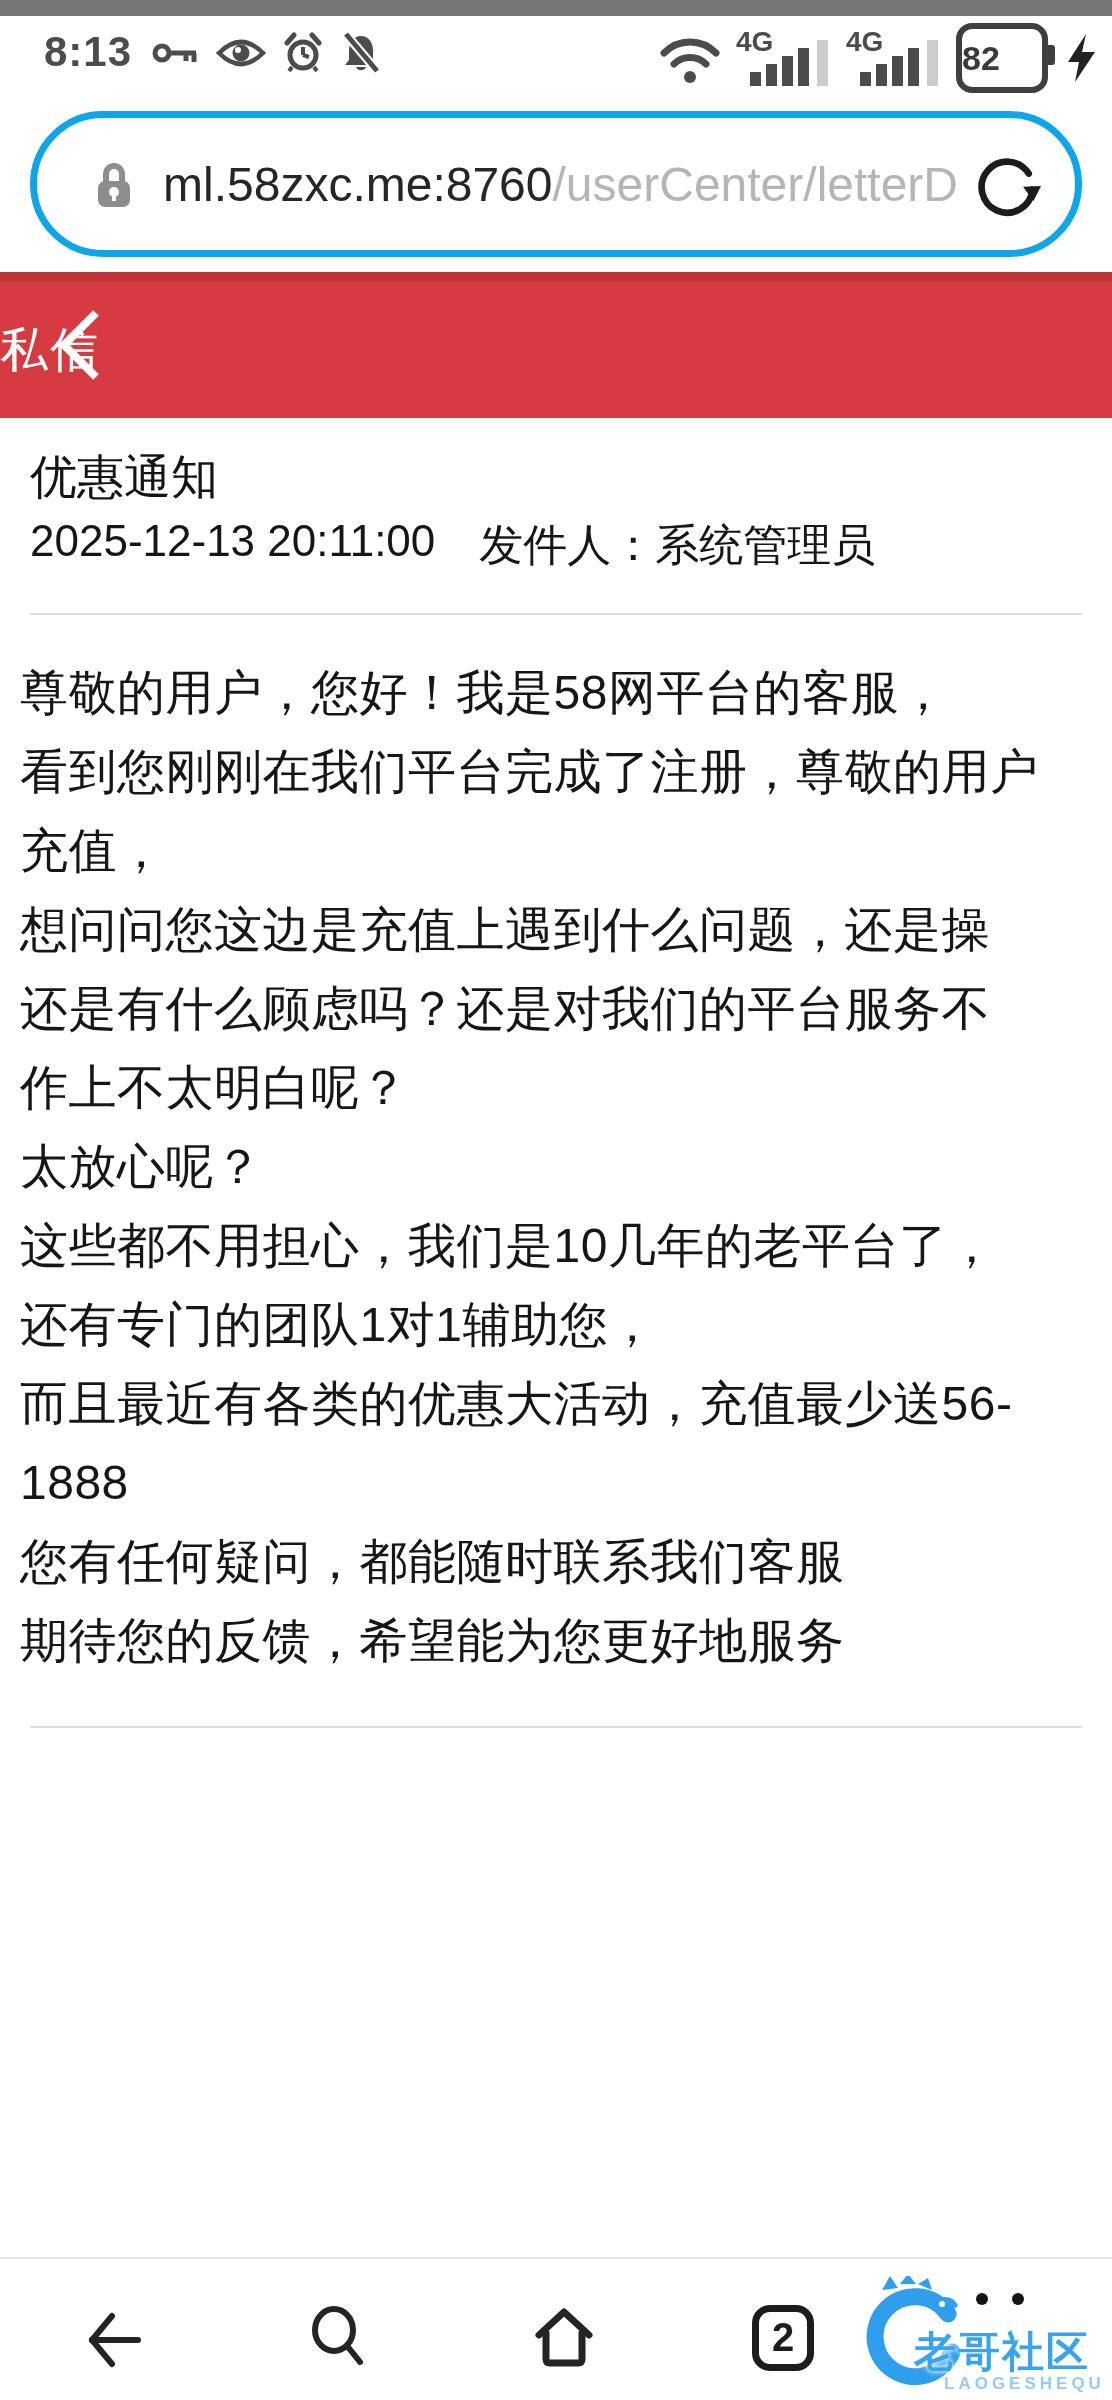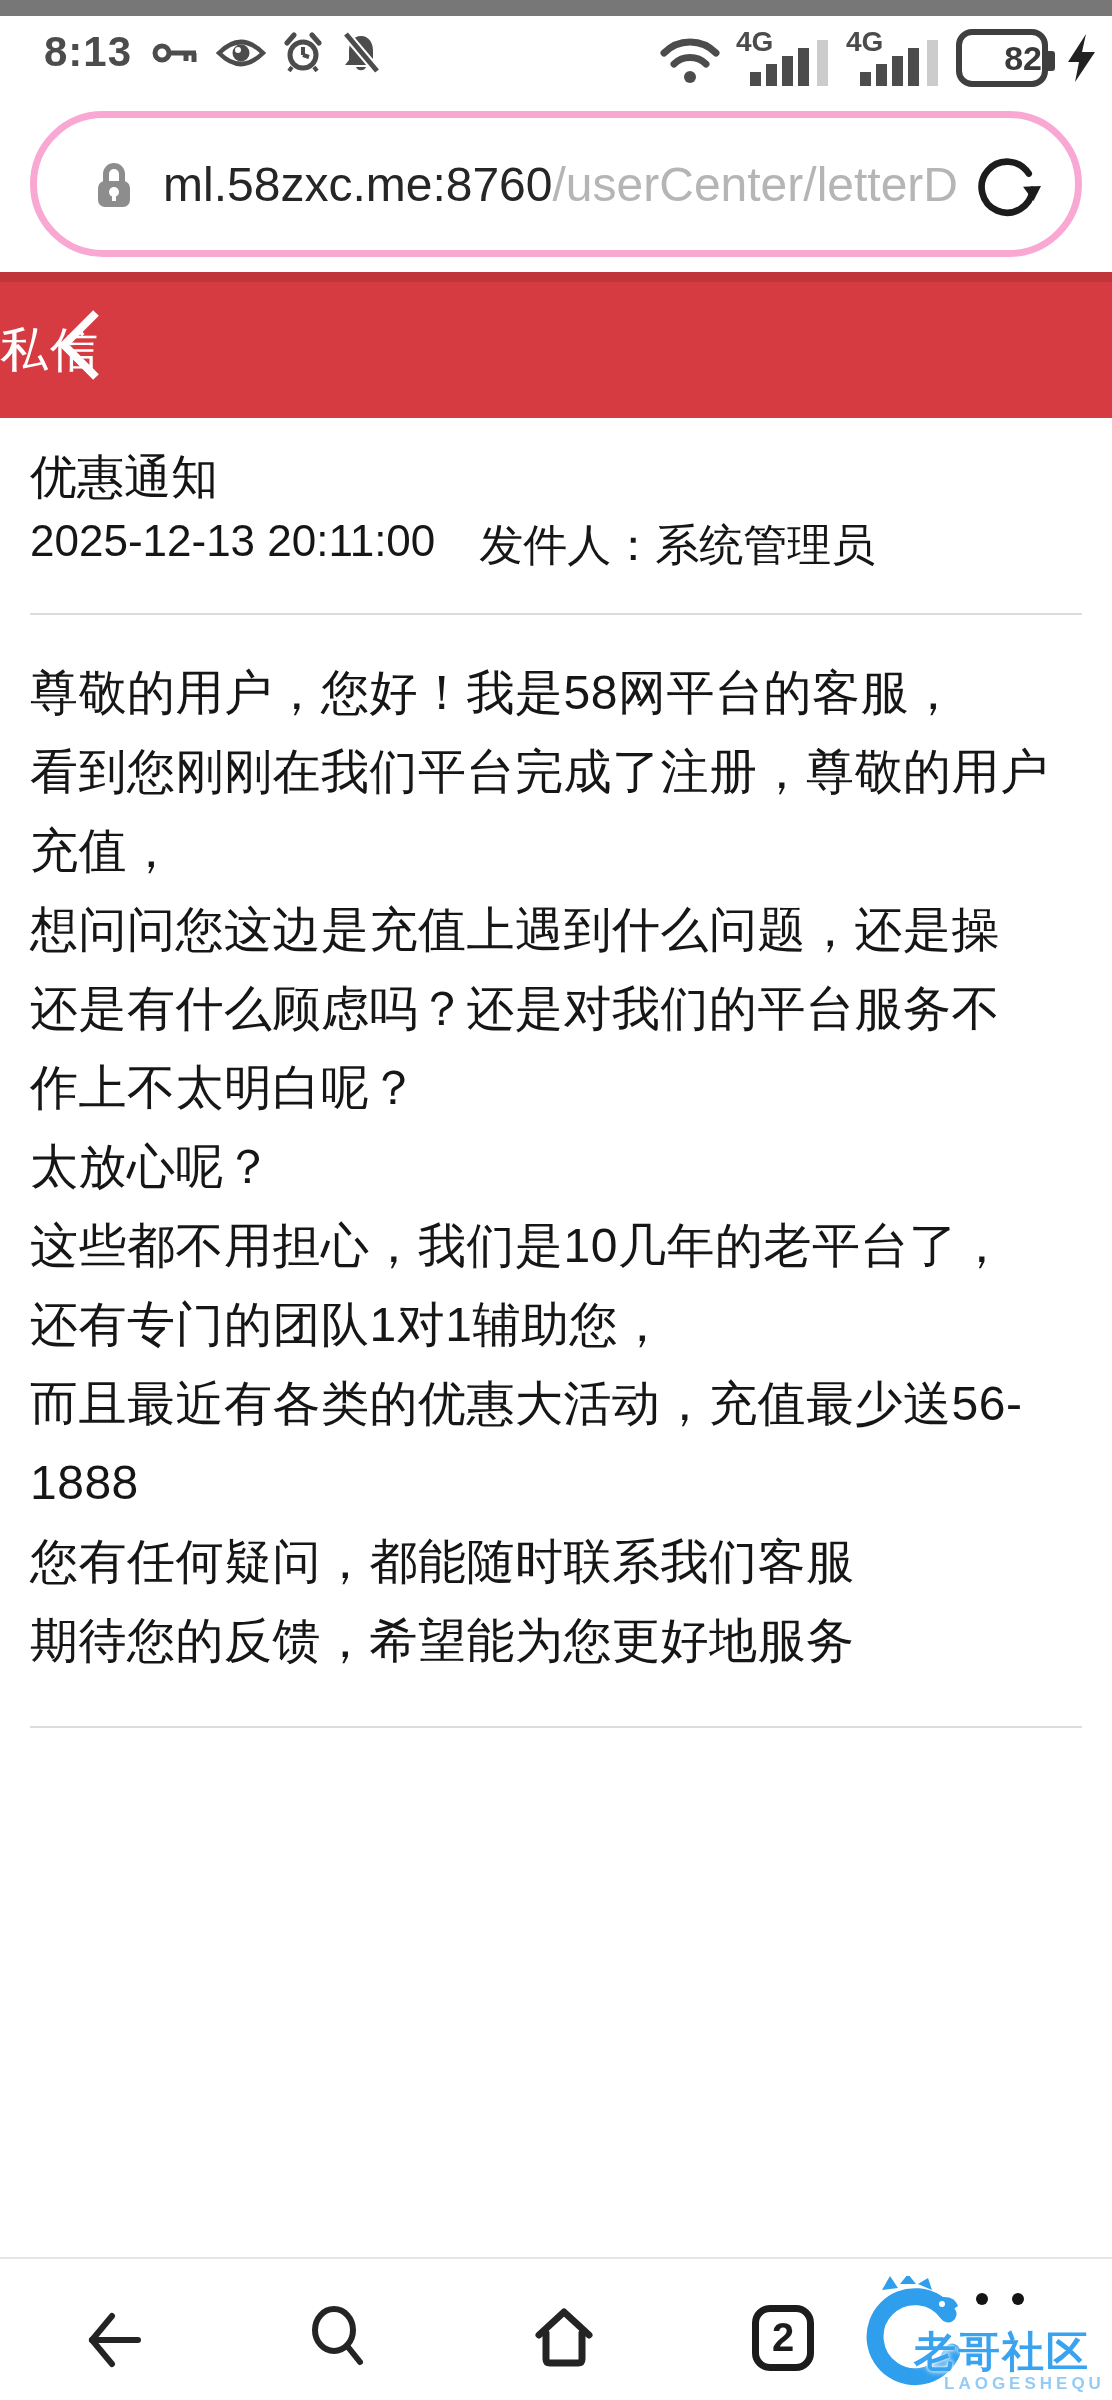--- a/index.html
+++ b/index.html
@@ -10,50 +10,50 @@
     font-family:"Liberation Sans","DejaVu Sans",sans-serif;
   }
 
   
   .statusbar { position:absolute; top:0; left:0; right:0; height:82px; }
   .sb-time { position:absolute; left:44px; top:12px; font-size:42px; font-weight:600; color:#4c4c4c; letter-spacing:1px; }
   .sb-left-icons { position:absolute; left:152px; top:16px; display:flex; align-items:center; gap:16px; }
   .sb-right-icons { position:absolute; right:16px; top:10px; height:64px; display:flex; align-items:center; gap:14px; }
   .sig { position:relative; width:96px; height:60px; }
   .sig .sig-label { position:absolute; left:0; top:-2px; font-size:28px; font-weight:700; color:#4c4c4c; }
-  .battery { position:relative; width:92px; height:58px; border:6px solid #3f3f3f; border-radius:16px;
-             display:flex; align-items:center; justify-content:flex-end; }
+  .battery { position:relative; width:92px; height:70px; border:6px solid #3f3f3f; border-radius:16px;
+             display:flex; align-items:center; justify-content:flex-start; }
   .battery span { font-size:34px; font-weight:600; color:#3a3a3a; }
   .battery .nub { position:absolute; right:-13px; top:16px; width:8px; height:20px; background:#3f3f3f; border-radius:0 3px 3px 0; }
 
   
   .urlwrap { position:absolute; top:82px; left:0; right:0; height:174px; background:#fff; }
   .urlbar {
     position:absolute; top:13px; left:30px; width:1052px; height:146px;
-    border:7px solid #f9a8d4; border-radius:78px;
+    border:7px solid #0ea5e9; border-radius:78px;
     display:flex; align-items:center; padding:0 34px 0 56px;
   }
   .url-text { font-size:48px; margin-left:28px; white-space:nowrap; overflow:hidden; }
   .url-host { color:#262626; }
   .url-path { color:#b5b5b5; }
   .refresh { margin-left:auto; }
 
   
   .appbar { position:absolute; top:256px; left:0; right:0; height:146px; background:#d53b41; }
   .appbar::before { content:""; position:absolute; top:0; left:0; right:0; height:10px; background:rgba(0,0,0,0.10); }
   .appbar-title { position:absolute; left:0; right:0; top:46px; text-align:left; color:#fff; font-size:48px; letter-spacing:2px; }
   .back-chev { position:absolute; left:54px; top:34px; }
 
   
   .msg-title { position:absolute; left:30px; top:430px; font-size:47px; color:#141414; }
   .msg-meta  { position:absolute; left:30px; top:500px; font-size:44px; color:#161616; display:flex; }
   .msg-sender { margin-left:44px; }
   .divider { position:absolute; left:30px; right:30px; height:2px; background:#dcdcdc; }
   .div1 { top:597px; } .div2 { top:1710px; }
-  .msg-body { position:absolute; left:30px; top:637px; right:10px; }
+  .msg-body { position:absolute; left:20px; top:637px; right:10px; }
   .msg-line { height:79px; line-height:79px; font-size:48px; color:#161616; white-space:nowrap; letter-spacing:0.5px; }
 
   
   .toolbar { position:absolute; left:0; right:0; bottom:0; height:159px; background:#fff; border-top:2px solid #e5e5e5; }
   .tb-icon { position:absolute; top:50%; transform:translateY(-50%); }
   .tb-back   { left:82px; }
   .tb-search { left:306px; }
   .tb-home   { left:531px; }
   .tabs-btn { position:absolute; left:752px; top:50%; transform:translateY(-50%);
               width:62px; height:66px; border:7px solid #1c1c1c; border-radius:18px;

